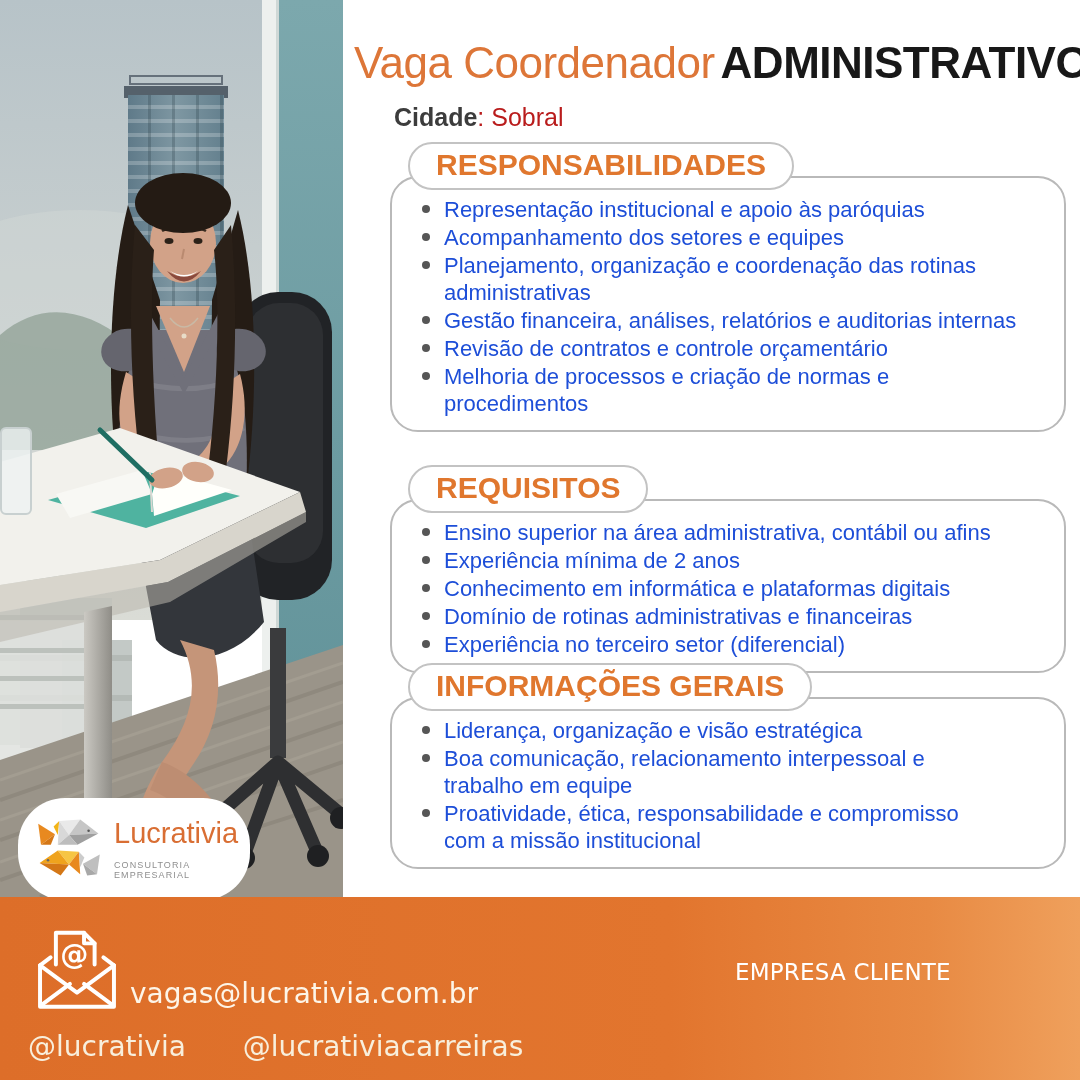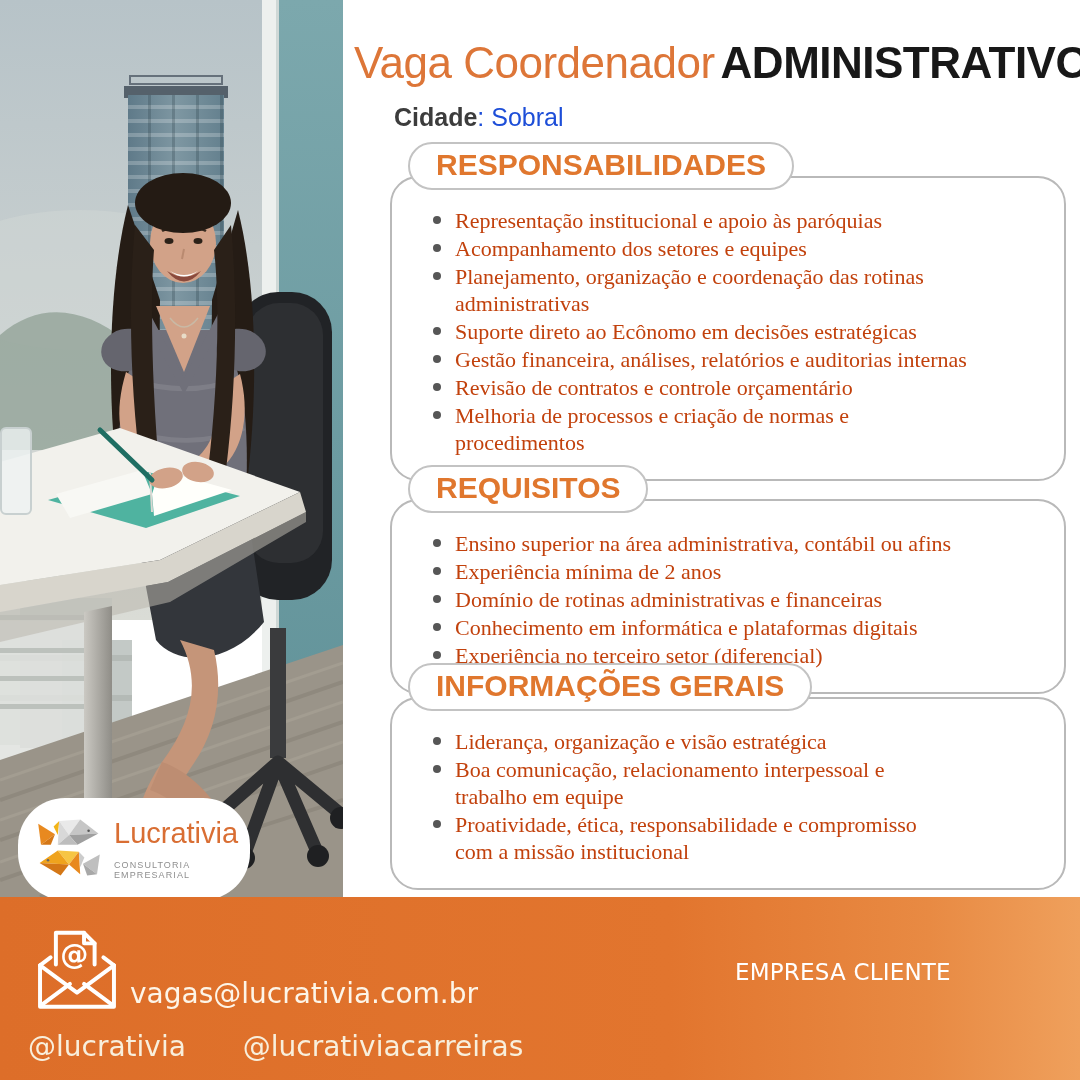--- a/index.html
+++ b/index.html
@@ -8,35 +8,35 @@
     overflow:hidden;font-family:"Liberation Sans",sans-serif;
   }
   
   .photo{position:absolute;left:0;top:0;width:343px;height:897px;z-index:1;}
   
   .title{position:absolute;left:354px;top:38px;z-index:2;font-size:44px;white-space:nowrap;letter-spacing:-0.5px;}
   .title .lead{color:#DD7638;font-weight:400;}
   .title .emph{color:#181818;font-weight:800;margin-left:6px;}
   .city{position:absolute;left:394px;top:103px;z-index:2;font-size:25px;}
   .city .lbl{color:#3c3c3c;font-weight:700;}
-  .city .val{color:#1d4ed8;font-weight:400;}
+  .city .val{color:#b91c1c;font-weight:400;}
   
   .section{position:absolute;left:390px;width:676px;z-index:2;}
   .sec-1{top:142px;} .sec-2{top:465px;} .sec-3{top:663px;}
   .pill{
     position:relative;z-index:2;display:inline-block;margin-left:18px;
     background:#fff;border:2px solid #c3c3c3;border-radius:28px;
     padding:4px 26px 6px;color:#E0772E;font-weight:700;font-size:30px;white-space:nowrap;
   }
   .box{
     position:relative;z-index:1;margin-top:-14px;background:#fff;
     border:2px solid #b9b9b9;border-radius:28px;
     padding:18px 8px 12px 22px;
   }
-  .box ul{list-style:none;margin:11px;padding:0;font-size:22px;line-height:27px;color:#c2410c;font-family:Liberation Serif, serif;}
+  .box ul{list-style:none;margin:0;padding:0;font-size:22px;line-height:27px;color:#1d4ed8;}
   .box li{position:relative;padding-left:30px;margin-bottom:1px;white-space:pre-line;}
   .box li::before{
     content:"";position:absolute;left:8px;top:9px;width:8px;height:8px;
     border-radius:50%;background:#565656;
   }
   
   .logo-pill{
     position:absolute;left:18px;top:798px;width:232px;height:102px;z-index:3;
     background:#fff;border-radius:47px;display:flex;align-items:center;
   }
@@ -187,37 +187,36 @@
   </div>
 
   <div class="section sec-1">
     <div class="pill">RESPONSABILIDADES</div>
     <div class="box">
       <ul>
           <li>Representação institucional e apoio às paróquias</li>
           <li>Acompanhamento dos setores e equipes</li>
           <li>Planejamento, organização e coordenação das rotinas
 administrativas</li>
-          <li>Suporte direto ao Ecônomo em decisões estratégicas</li>
           <li>Gestão financeira, análises, relatórios e auditorias internas</li>
           <li>Revisão de contratos e controle orçamentário</li>
           <li>Melhoria de processos e criação de normas e
 procedimentos</li>
         </ul>
     </div>
   </div>
 
   <div class="section sec-2">
     <div class="pill">REQUISITOS</div>
     <div class="box">
       <ul>
           <li>Ensino superior na área administrativa, contábil ou afins</li>
           <li>Experiência mínima de 2 anos</li>
+          <li>Conhecimento em informática e plataformas digitais</li>
           <li>Domínio de rotinas administrativas e financeiras</li>
-          <li>Conhecimento em informática e plataformas digitais</li>
           <li>Experiência no terceiro setor (diferencial)</li>
         </ul>
     </div>
   </div>
 
   <div class="section sec-3">
     <div class="pill">INFORMAÇÕES GERAIS</div>
     <div class="box">
       <ul>
           <li>Liderança, organização e visão estratégica</li>

